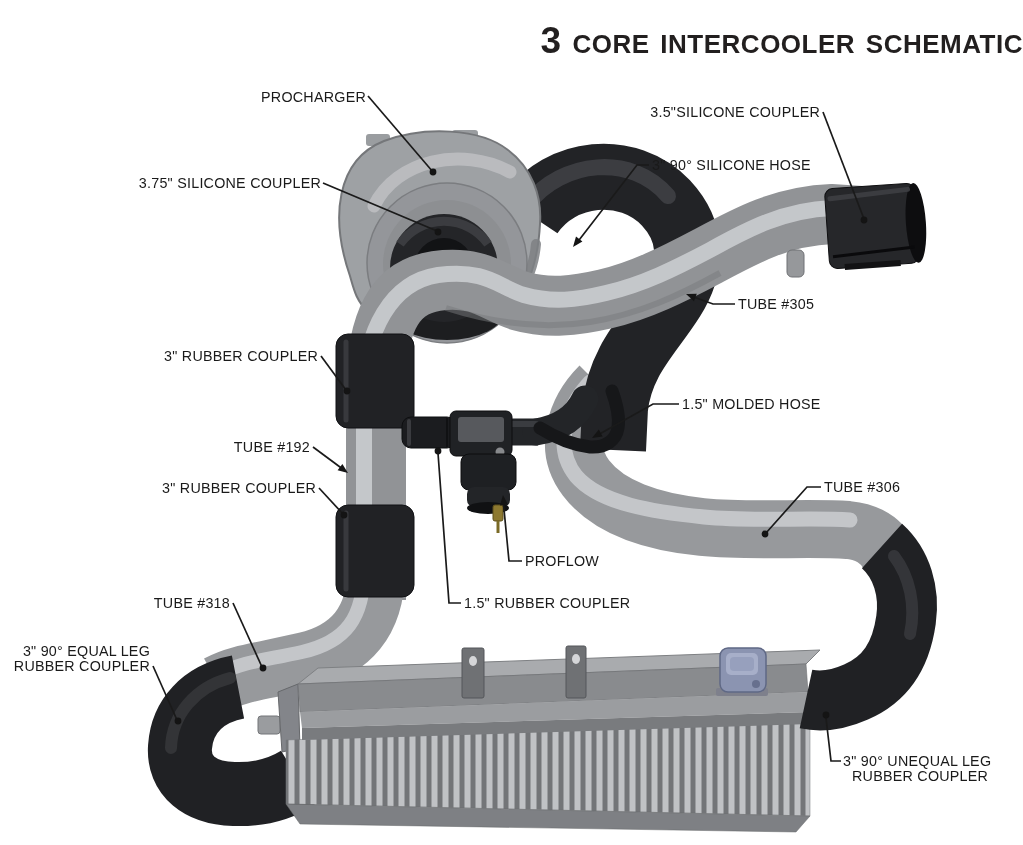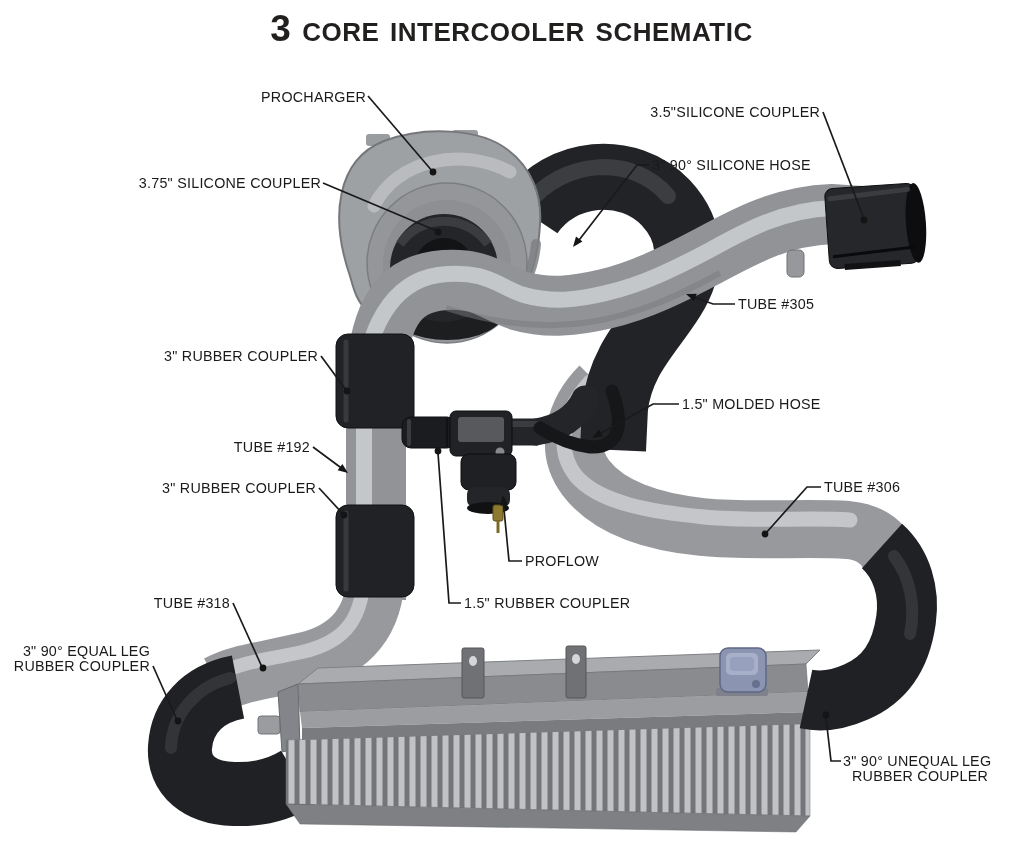--- a/index.html
+++ b/index.html
@@ -1,18 +1,18 @@
 <!DOCTYPE html>
 <html><head>
 <meta charset="utf-8">
 <style>
   html,body{margin:0;padding:0;background:#ffffff;}
   #stage{position:relative;width:1023px;height:845px;background:#ffffff;overflow:hidden;
          font-family:"Liberation Sans","DejaVu Sans",sans-serif;}
-  #title{position:absolute;top:8px;left:0;width:100%;margin:0;text-align:center;
+  #title{position:absolute;top:20px;left:0;width:100%;margin:0;text-align:right;
          font-size:37px;font-weight:700;letter-spacing:.5px;color:#221f1f;
          font-variant:small-caps;text-transform:lowercase;}
   #title::first-letter{text-transform:none;}
   svg{position:absolute;left:0;top:0;}
   .lbl{font-size:14.3px;fill:#1a1a1a;letter-spacing:.25px;}
   .leader{stroke:#1a1a1a;stroke-width:1.7;fill:none;}
   .dot{fill:#141414;}
   .arr{fill:#141414;}
 </style>
 </head>

